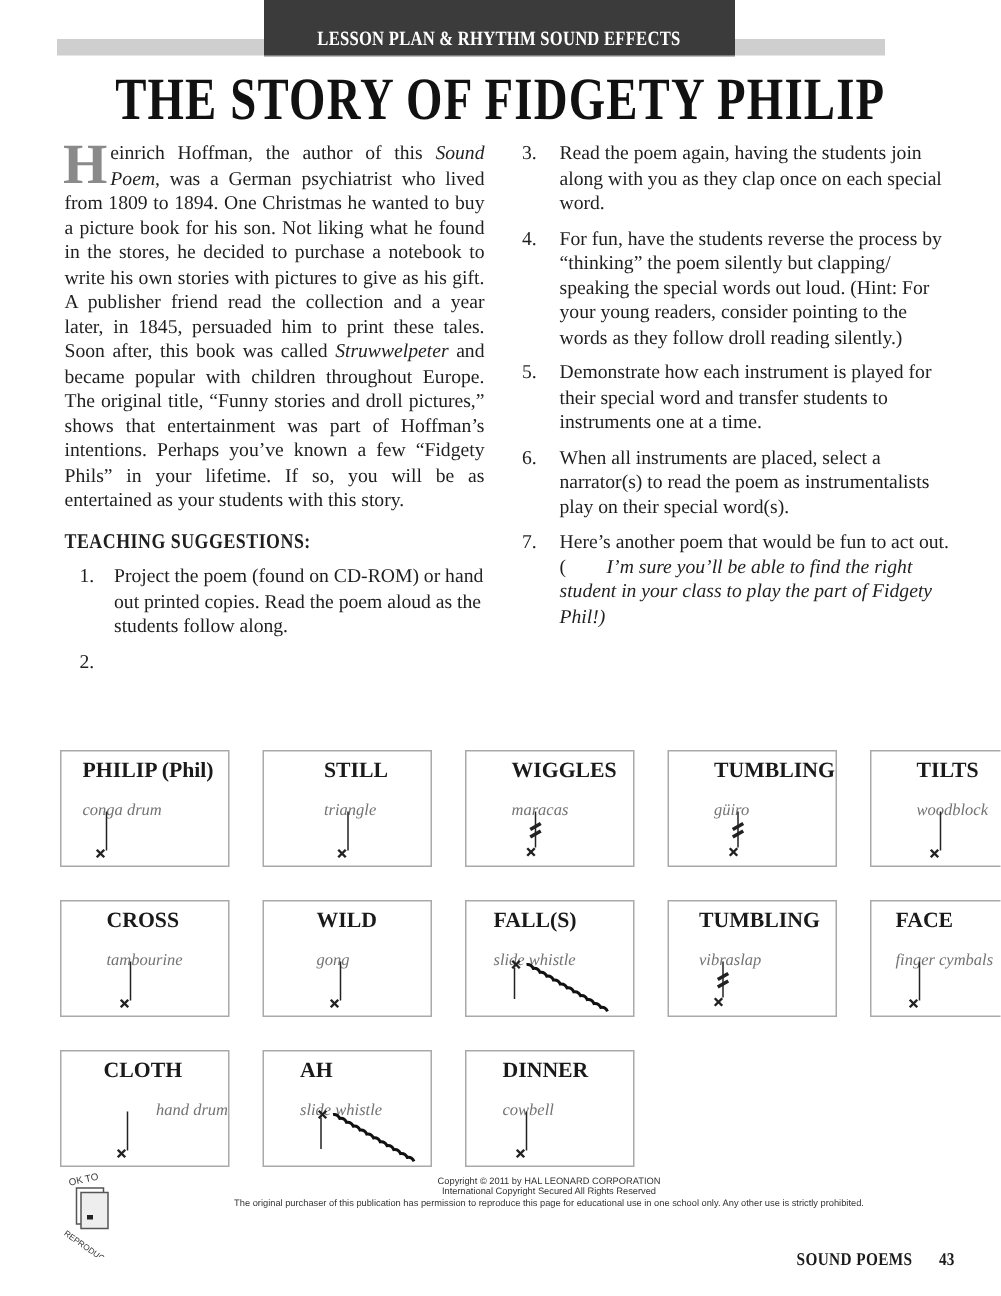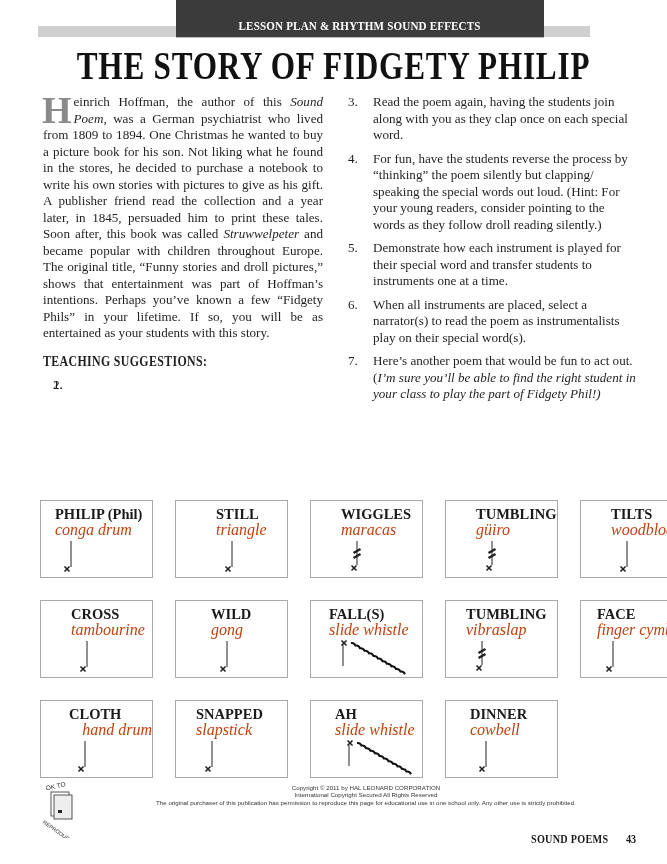--- a/index.html
+++ b/index.html
@@ -7,21 +7,21 @@
     width: 667px; height: 864px; position: relative; overflow: hidden;
     background: #ffffff; color: #1a1a1a;
     font-family: "Liberation Serif", "DejaVu Serif", serif;
   }
   
   .header-rule {
     position: absolute; left: 38px; top: 26px; width: 552px; height: 11px;
     background: #cfcfcf;
   }
   .header-tab {
-    position: absolute; left: 176px; top: 0; width: 368px; height: 37px;
+    position: absolute; left: 176px; top: 0; width: 314px; height: 37px;
     background: #3b3b3b; border-bottom: 1px solid #bdbdbd;
     display: flex; align-items: flex-end; justify-content: center;
   }
   .header-tab span {
     color: #ffffff; font-weight: bold; font-size: 13.5px; letter-spacing: 0.2px;
     padding-bottom: 3px; transform: scaleX(0.82); white-space: nowrap;
     font-family: "Liberation Serif", serif;
   }
   .page-title {
     position: absolute; left: 0; width: 667px; top: 42px; text-align: center;
@@ -45,39 +45,39 @@
     transform: scaleX(0.85); transform-origin: left; white-space: nowrap;
   }
   ol.steps { list-style: none; margin: 0; padding: 0; }
   ol.steps li {
     position: relative; padding-left: 33px; margin-bottom: 7px;
   }
   .col-left ol.steps li { padding-left: 33px; }
   .col-right ol.steps li { padding-left: 25px; }
   ol.steps li .num { position: absolute; left: 0; top: 0; }
   .col-left ol.steps li .num { left: 10px; }
-  ol.steps li .tail-italic { font-style: italic; }
+  ol.steps li .tail-italic { font-style: italic; margin-left: 27px; }
   
   .grid {
     position: absolute; left: 40px; top: 500px;
     display: grid; grid-template-columns: repeat(5, 113px); grid-auto-rows: 78px;
     column-gap: 8px; row-gap: 5px; gap: 22px;
   }
   .card {
     border: 1.5px solid #a9a9a9; box-sizing: border-box; position: relative;
     background: #fff;
   }
   .card .word {
     position: absolute; top: 5px; left: 0; right: 0;
     font-weight: bold; font-size: 14.5px; line-height: 16px; white-space: nowrap;
   }
   .card .instrument {
-    position: absolute; top: 22px; left: 0; right: 0;
-    font-style: italic; font-size: 16px; line-height: 14px; white-space: nowrap;
-    color: #c2410c;
+    position: absolute; top: 32px; left: 0; right: 0;
+    font-style: italic; font-size: 11px; line-height: 14px; white-space: nowrap;
+    color: #737373;
   }
   .card svg { position: absolute; left: 0; top: 0; }
   
   .ok-badge { position: absolute; left: 38px; top: 778px; width: 50px; height: 60px; }
   .copyright {
     position: absolute; left: 96px; width: 540px; top: 784px; text-align: center;
     font-family: "Liberation Sans", sans-serif; font-size: 6.2px; line-height: 7.4px; color: #333;
   }
   .footer-section {
     position: absolute; left: 531px; top: 832px; font-weight: bold; font-size: 12px;
@@ -94,21 +94,21 @@
 <div class="header-rule"></div>
 <div class="header-tab">
   <span>LESSON PLAN &amp; RHYTHM SOUND EFFECTS</span>
 </div>
 <div class="page-title">THE STORY OF FIDGETY PHILIP</div>
 
 <div class="col col-left">
   <p class="intro"><span class="dropcap">H</span><span>einrich Hoffman, the author of this </span><i>Sound Poem</i><span>, was a German psychiatrist who lived from 1809 to 1894. One Christmas he wanted to buy a picture book for his son. Not liking what he found in the stores, he decided to purchase a notebook to write his own stories with pictures to give as his gift. A publisher friend read the collection and a year later, in 1845, persuaded him to print these tales. Soon after, this book was called </span><i>Struwwelpeter</i><span> and became popular with children throughout Europe. The original title, “Funny stories and droll pictures,” shows that entertainment was part of Hoffman’s intentions. Perhaps you’ve known a few “Fidgety Phils” in your lifetime. If so, you will be as entertained as your students with this story.</span></p>
   <div class="section-heading">TEACHING SUGGESTIONS:</div>
   <ol class="steps">
-    <li><span class="num">1.</span></li>
+    <li><span class="num">1.</span><span>Project the poem (found on CD-ROM) or hand out printed copies. Read the poem aloud as the students follow along.</span></li>
     <li><span class="num">2.</span></li>
   </ol>
 </div>
 
 <div class="col col-right">
   <ol class="steps">
     <li><span class="num">3.</span><span>Read the poem again, having the students join along with you as they clap once on each special word.</span></li>
     <li><span class="num">4.</span><span>For fun, have the students reverse the process by “thinking” the poem silently but clapping/ speaking the special words out loud. (Hint: For your young readers, consider pointing to the words as they follow droll reading silently.)</span></li>
     <li><span class="num">5.</span><span>Demonstrate how each instrument is played for their special word and transfer students to instruments one at a time.</span></li>
     <li><span class="num">6.</span><span>When all instruments are placed, select a narrator(s) to read the poem as instrumentalists play on their special word(s).</span></li>
@@ -256,33 +256,20 @@
     </div>
     <div class="card">
       <div class="word" style="padding-left: 28px;">CLOTH</div>
       <div class="instrument" style="padding-left: 28px; text-align: right;">hand drum</div>
       <svg width="113" height="78">
         <g>
           <line x1="44" y1="40" x2="44" y2="66" stroke="#222" stroke-width="1"></line>
           <g>
             <line x1="37.5" y1="65.5" x2="42.5" y2="70.5" stroke="#222" stroke-width="1.6"></line>
             <line x1="37.5" y1="70.5" x2="42.5" y2="65.5" stroke="#222" stroke-width="1.6"></line>
-          </g>
-        </g>
-      </svg>
-    </div>
-    <div class="card">
-      <div class="word" style="padding-left: 20px;">SNAPPED</div>
-      <div class="instrument" style="padding-left: 20px;">slapstick</div>
-      <svg width="113" height="78">
-        <g>
-          <line x1="36" y1="40" x2="36" y2="66" stroke="#222" stroke-width="1"></line>
-          <g>
-            <line x1="29.5" y1="65.5" x2="34.5" y2="70.5" stroke="#222" stroke-width="1.6"></line>
-            <line x1="29.5" y1="70.5" x2="34.5" y2="65.5" stroke="#222" stroke-width="1.6"></line>
           </g>
         </g>
       </svg>
     </div>
     <div class="card">
       <div class="word" style="padding-left: 24px;">AH</div>
       <div class="instrument" style="padding-left: 24px;">slide whistle</div>
       <svg width="113" height="78">
         <g>
           <line x1="38" y1="44" x2="38" y2="65" stroke="#222" stroke-width="1"></line>

